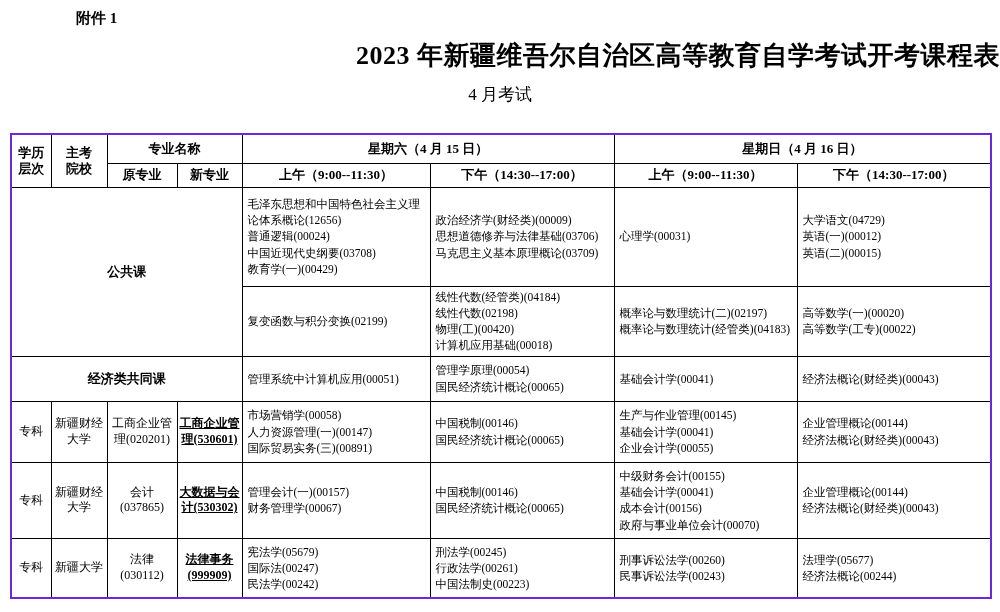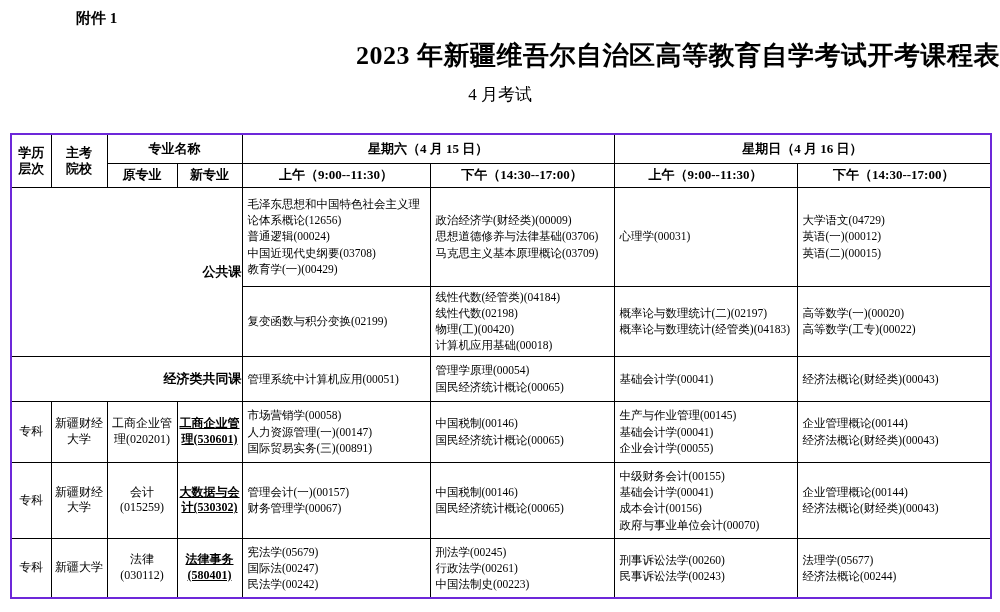--- a/index.html
+++ b/index.html
@@ -57,21 +57,21 @@
   }
   td.center-cell {
     font-size: 12px;
     text-align: center;
     line-height: 1.3;
     padding: 1px 2px;
   }
   td.label-cell {
     font-size: 13px;
     font-weight: bold;
-    text-align: right;
+    text-align: center;
   }
   td.courses {
     font-size: 11.5px;
     text-align: left;
     line-height: 1.42;
     padding: 2px 3px 2px 5px;
   }
   td.bold { font-weight: bold; text-decoration: underline; }
   tr.hr1 { height: 29px; }
   tr.hr2 { height: 24px; padding-left: 44px; }
@@ -167,40 +167,40 @@
         <td class="courses">生产与作业管理(00145)
 基础会计学(00041)
 企业会计学(00055)</td>
         <td class="courses">企业管理概论(00144)
 经济法概论(财经类)(00043)</td>
       </tr>
       <tr class="r5">
         <td class="center-cell">专科</td>
         <td class="center-cell">新疆财经大学</td>
         <td class="center-cell">会计
-(015259)</td>
+(037865)</td>
         <td class="center-cell bold">大数据与会计(530302)</td>
         <td class="courses">管理会计(一)(00157)
 财务管理学(00067)</td>
         <td class="courses">中国税制(00146)
 国民经济统计概论(00065)</td>
         <td class="courses">中级财务会计(00155)
 基础会计学(00041)
 成本会计(00156)
 政府与事业单位会计(00070)</td>
         <td class="courses">企业管理概论(00144)
 经济法概论(财经类)(00043)</td>
       </tr>
       <tr class="r6">
         <td class="center-cell">专科</td>
         <td class="center-cell">新疆大学</td>
         <td class="center-cell">法律
 (030112)</td>
         <td class="center-cell bold">法律事务
-(580401)</td>
+(999909)</td>
         <td class="courses">宪法学(05679)
 国际法(00247)
 民法学(00242)</td>
         <td class="courses">刑法学(00245)
 行政法学(00261)
 中国法制史(00223)</td>
         <td class="courses">刑事诉讼法学(00260)
 民事诉讼法学(00243)</td>
         <td class="courses">法理学(05677)
 经济法概论(00244)</td>

